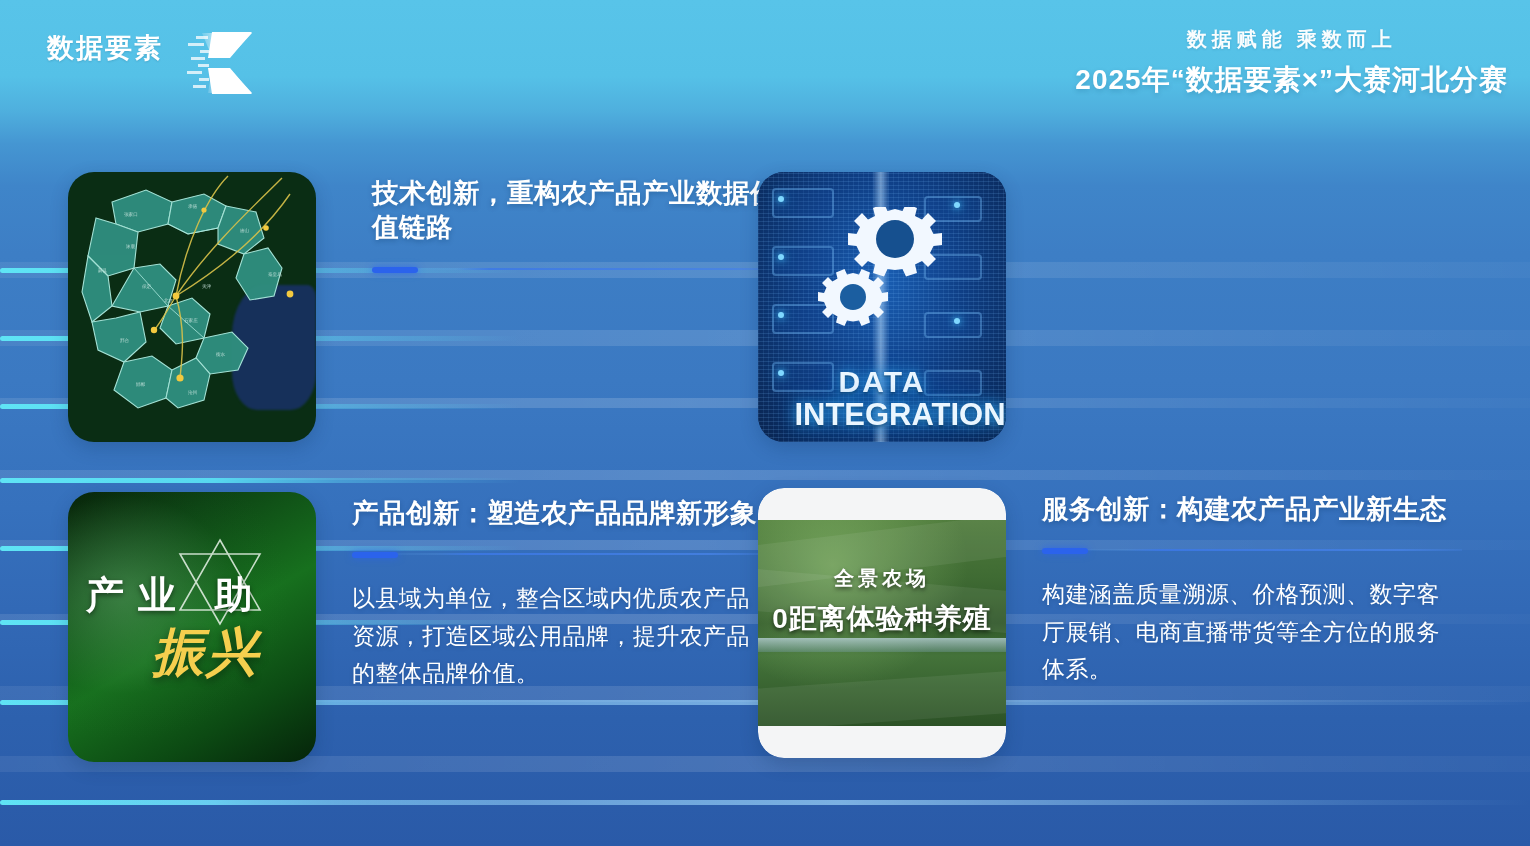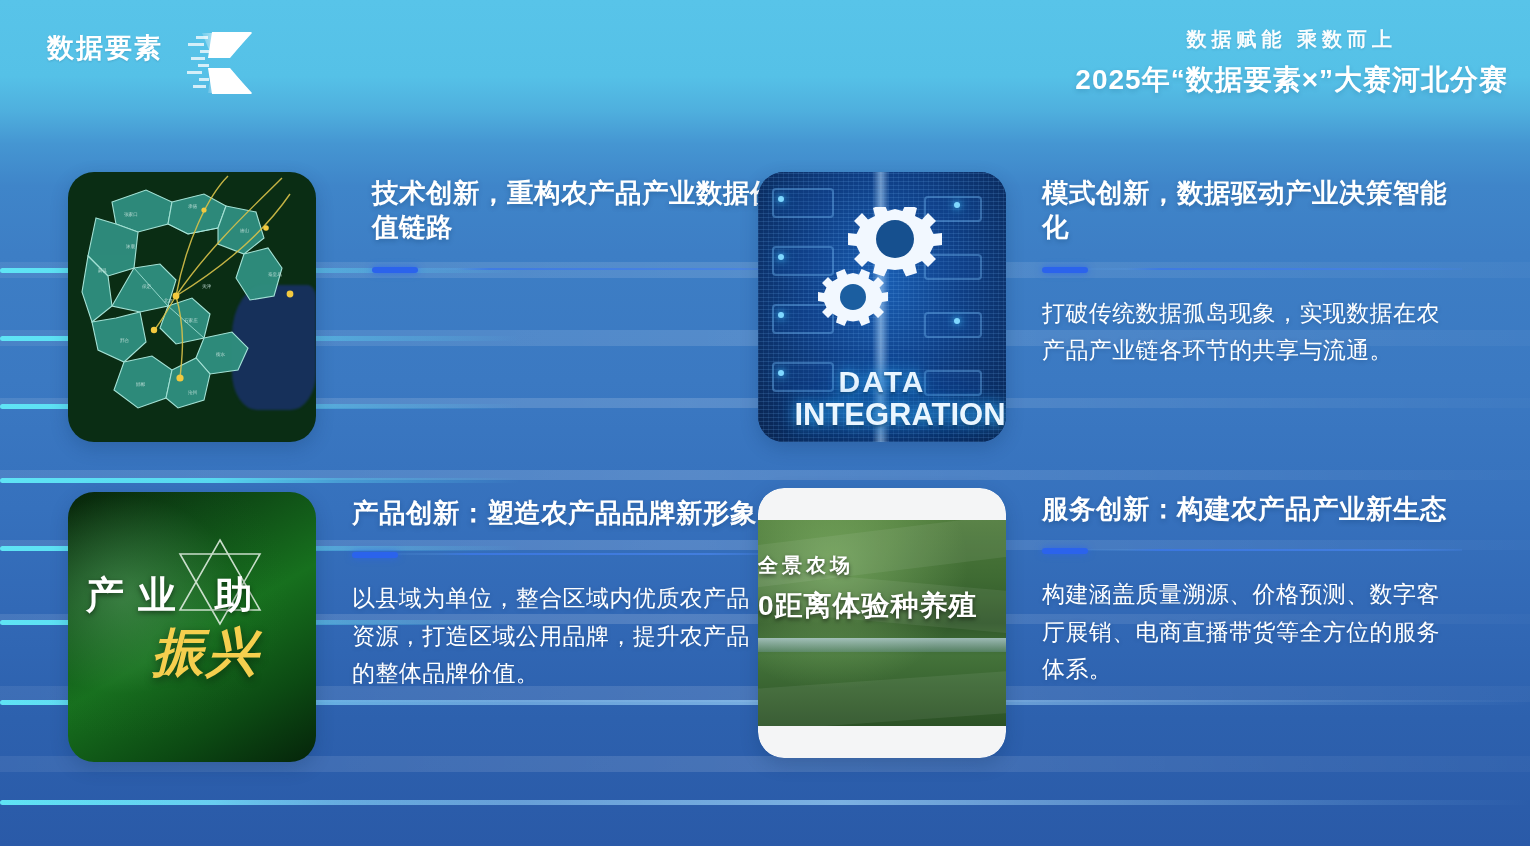--- a/index.html
+++ b/index.html
@@ -53,20 +53,21 @@
     font-size:54px; font-weight:800; letter-spacing:4px;
     text-shadow:0 2px 6px rgba(0,70,110,0.22);
   }
   .main-title span{ display:inline-block; }
 
   .hdr-right{ position:absolute; right:22px; top:26px; text-align:center; color:#fff; }
   .hdr-sub{
     font-size:20px; font-weight:600; letter-spacing:5px;
     opacity:0.97; margin-bottom:8px;
     text-shadow:0 1px 3px rgba(0,70,110,0.18);
+    font-family:Liberation Serif, serif;
   }
   .hdr-main{
     font-size:28px; font-weight:800; letter-spacing:1px;
     text-shadow:0 2px 5px rgba(0,70,110,0.22);
   }
 
   
   .cards{ position:absolute; left:0; top:0; width:100%; height:100%; }
   .card{ position:absolute; display:flex; }
 
@@ -168,21 +169,21 @@
   }
   .fm-photo .ridge{
     position:absolute; left:-10%; width:120%; height:42px;
     background:rgba(255,255,255,0.07); transform:rotate(-7deg);
   }
   .fm-photo .water{
     position:absolute; left:0; right:0; top:118px; height:14px;
     background:linear-gradient(180deg,rgba(190,215,225,0.75),rgba(120,160,175,0.35));
   }
   .fm-cap{
-    position:absolute; left:0; right:0; top:32px; text-align:left; color:#fff;
+    position:absolute; left:0; right:0; top:45px; text-align:center; color:#fff;
     text-shadow:0 2px 4px rgba(0,0,0,0.6);
   }
   .fm-cap .l1{ display:block; font-size:20px; font-weight:800; letter-spacing:4px; }
   .fm-cap .l2{ display:block; font-size:28px; font-weight:700; letter-spacing:1px; margin-top:8px; }
 </style>
 </head>
 <body>
 
 <div id="stage">
 
@@ -363,28 +364,20 @@
               </g>
             </g>
           </svg>
         </div>
         <div class="di-caption">
           <span class="l1">DATA</span>
           <span class="l2">INTEGRATION</span>
         </div>
       </div>
 
-      <div class="card-body">
-        <div class="card-title">模式创新，数据驱动产业决策智能化</div>
-        <div class="divider">
-          <div class="line"></div>
-            <div class="nub"></div>
-        </div>
-        <div class="card-desc">打破传统数据孤岛现象，实现数据在农产品产业链各环节的共享与流通。</div>
-      </div>
     </div>
 
     <div class="card" style="left:68px; top:492px;">
       <div class="card-img">
         <div class="rv-bg"></div>
         <div class="rv-star">
           <svg width="96" height="96" viewBox="0 0 96 96" fill="none" stroke="#e8f3e8" stroke-width="1.6" opacity="0.85">
             <path d="M48 6 L88 76 L8 76 Z"></path>
             <path d="M48 90 L8 20 L88 20 Z"></path>
           </svg>

